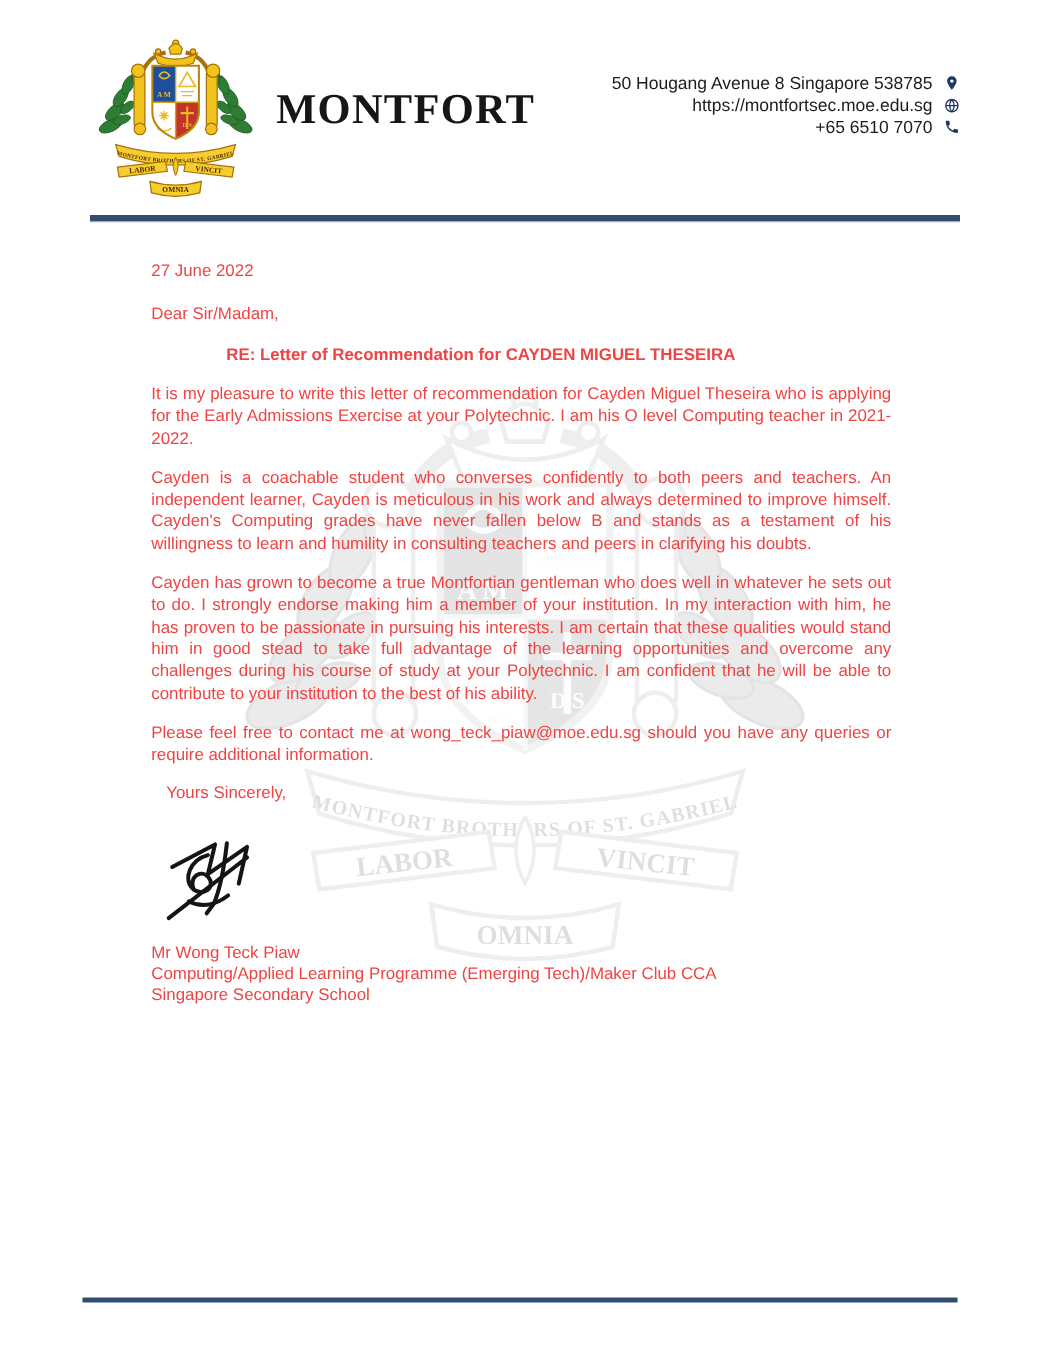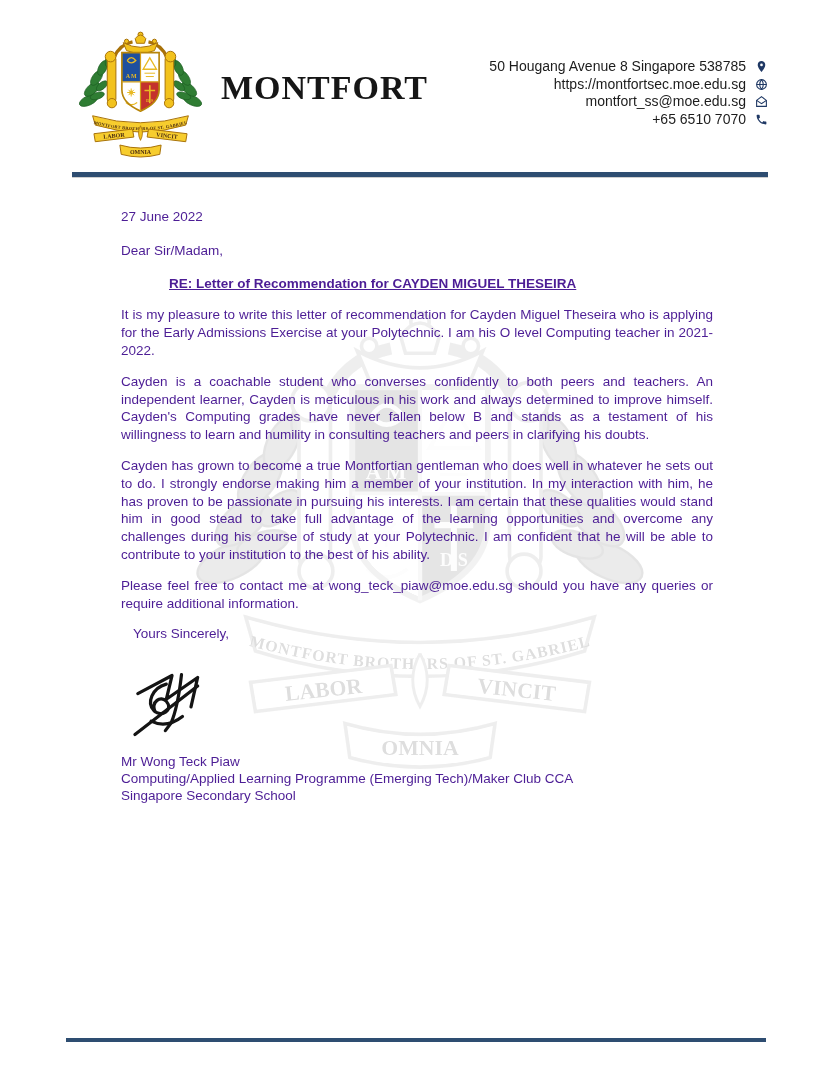--- a/index.html
+++ b/index.html
@@ -20,24 +20,24 @@
   .contact-line .ci svg{display:block;width:13px;height:13px;}
   .rule-top{position:absolute;left:72px;top:172px;width:696px;height:5px;background:#2e4d71;
     box-shadow:0 1px 0 #cfcfcf;z-index:2;}
   .rule-bottom{position:absolute;left:66px;top:1038px;width:700px;height:4px;background:#2e4d71;z-index:2;}
   
   .watermark{position:absolute;left:178px;top:300px;width:484px;height:472px;
     opacity:.17;filter:grayscale(1) brightness(1.35);z-index:0;pointer-events:none;}
   .watermark svg{width:100%;height:100%;}
   
   .letter{position:absolute;left:121px;top:208px;width:592px;z-index:1;
-    font-size:13.5px;line-height:17.8px;color:#4c1d95;}
+    font-size:13.5px;line-height:17.8px;color:#ef4444;}
   .letter .date{margin:0 0 16px;}
   .letter .salutation{margin:0 0 15px;}
-  .letter .subject{font-weight:bold;text-decoration:underline;margin:0 0 14px;padding-left:48px;}
+  .letter .subject{font-weight:bold;margin:0 12px 14px;padding-left:48px;}
   .letter p.para{margin:0 0 13px;text-align:justify;}
   .letter .closing{margin:0 12px 0;}
   .sig{display:block;margin:24px 0 10px;width:102px;height:76px;}
   .signer div{line-height:17px;}
   .hidden-defs{position:absolute;width:0;height:0;overflow:hidden;}
 </style>
 </head>
 <body>
 
 <svg class="hidden-defs" aria-hidden="true">
@@ -148,29 +148,20 @@
       <div class="contact-line">
         <span>https://montfortsec.moe.edu.sg</span>
         <span class="ci">
           <svg viewBox="0 0 24 24" fill="none" stroke="#1f3864" stroke-width="2">
               <circle cx="12" cy="12" r="9"></circle>
               <path d="M3,12 H21 M12,3 a14,14 0 0 1 0,18 M12,3 a14,14 0 0 0 0,18"></path>
             </svg>
         </span>
       </div>
       <div class="contact-line">
-        <span>montfort_ss@moe.edu.sg</span>
-        <span class="ci">
-          <svg viewBox="0 0 24 24" fill="none" stroke="#1f3864" stroke-width="2">
-              <path d="M3,10 L12,3 L21,10 V21 H3 Z"></path>
-              <path d="M3,10 L12,16 L21,10"></path>
-            </svg>
-        </span>
-      </div>
-      <div class="contact-line">
         <span>+65 6510 7070</span>
         <span class="ci">
           <svg viewBox="0 0 24 24" fill="#1f3864">
               <path d="M6.6 10.8c1.5 2.9 3.7 5.1 6.6 6.6l2.2-2.2c.3-.3.7-.4 1-.2 1.1.4 2.3.6 3.6.6.6 0 1 .4 1 1V20c0 .6-.4 1-1 1C10.6 21 3 13.4 3 4c0-.6.4-1 1-1h3.5c.6 0 1 .4 1 1 0 1.2.2 2.4.6 3.6.1.3 0 .7-.2 1l-2.3 2.2z"></path>
             </svg>
         </span>
       </div>
     </div>
   </div>
 

